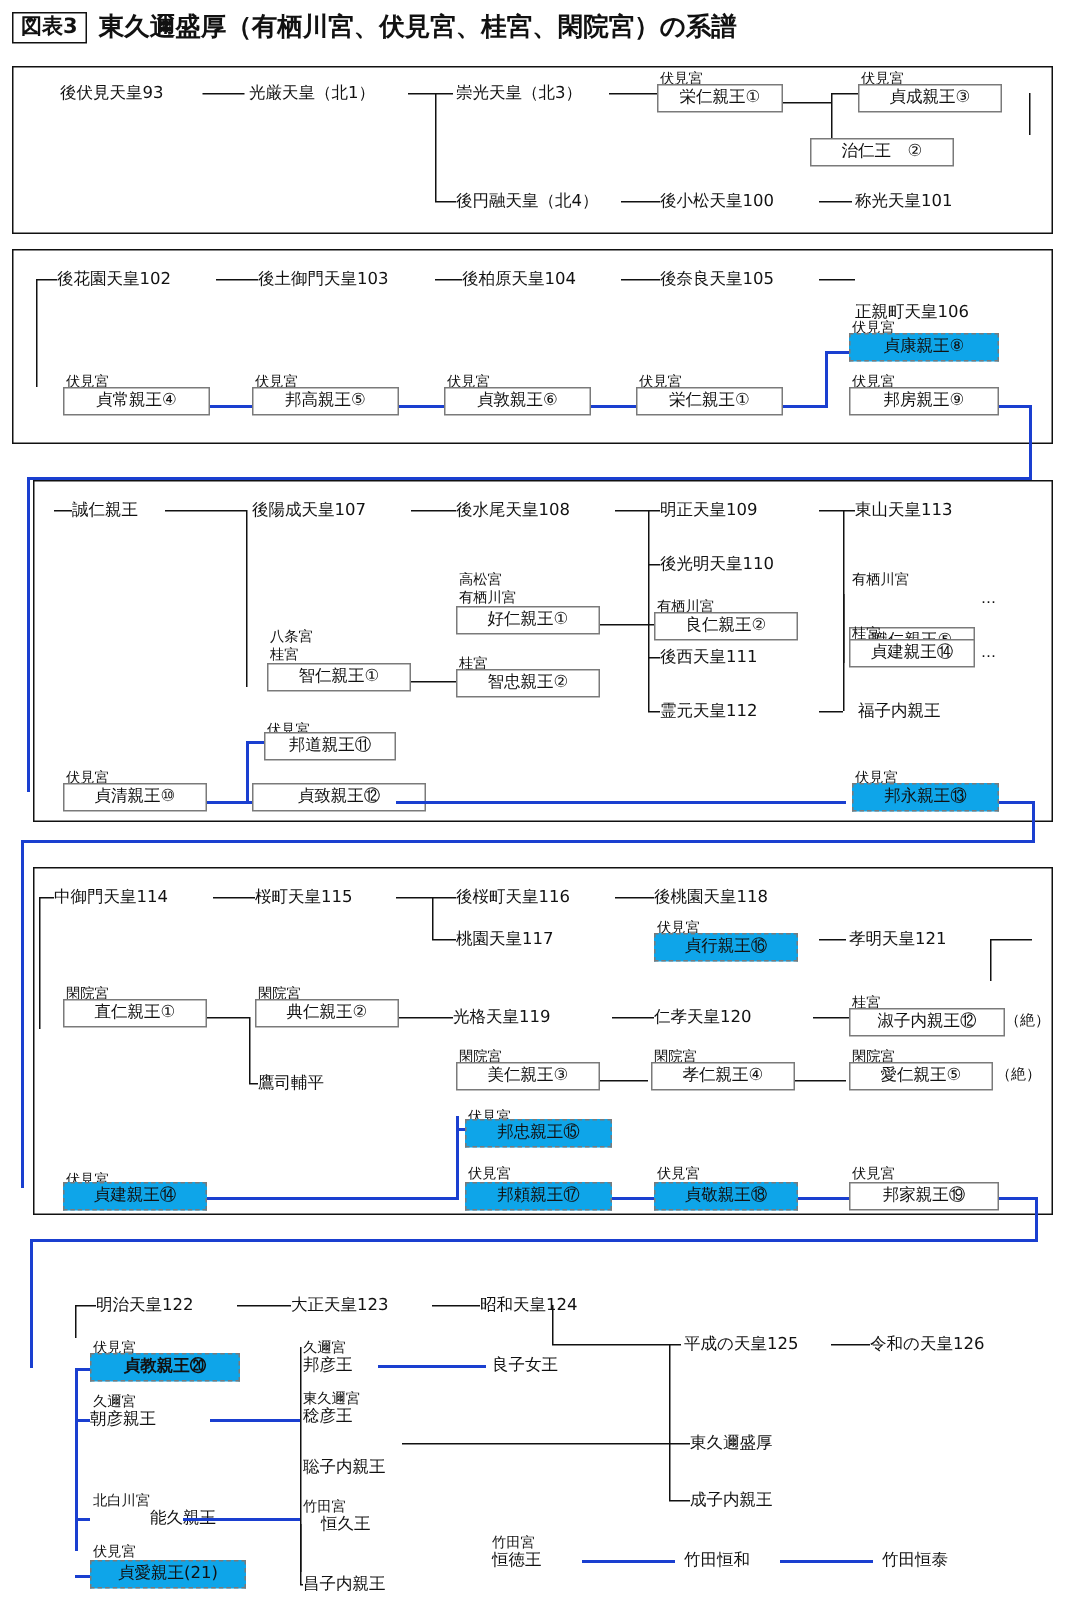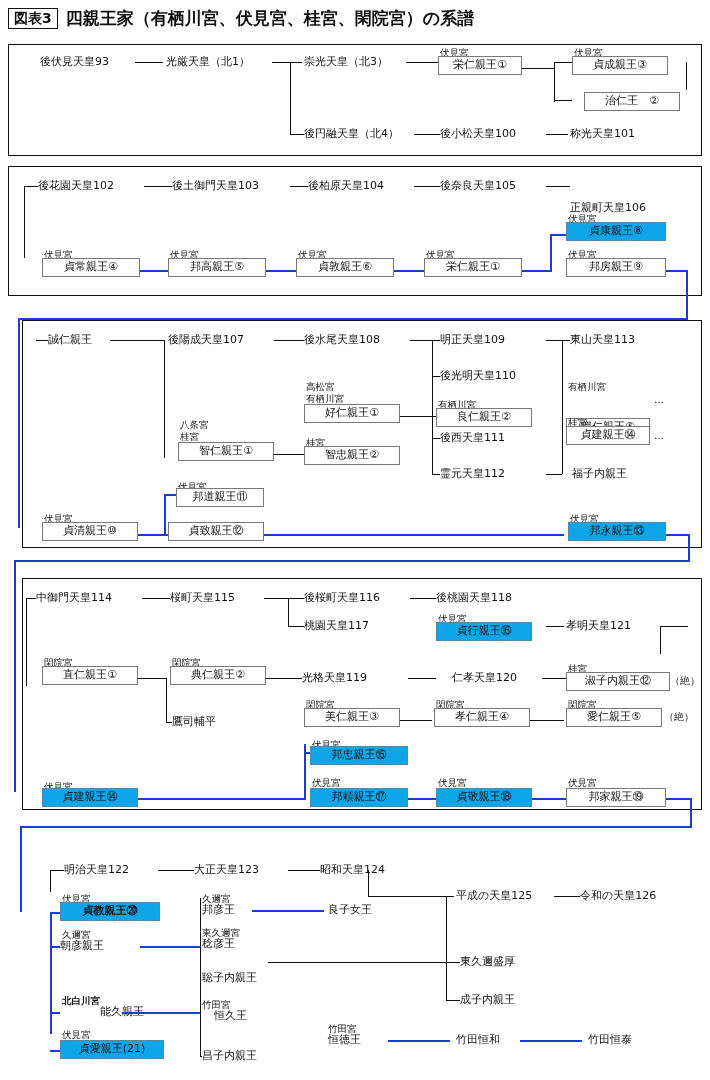--- a/index.html
+++ b/index.html
@@ -73,21 +73,21 @@
   }
   .dots{position:absolute;font-size:10px;color:#111;}
 </style>
 </head>
 <body>
 
 <div id="root">
 
   <div class="title-bar">
     <span class="title-tag">図表3</span>
-    <span class="title-text">四親王家（有栖川宮、伏見宮、桂宮、閑院宮）の系譜</span>
+    <span class="title-text">東久邇盛厚（有栖川宮、伏見宮、桂宮、閑院宮）の系譜</span>
   </div>
 
   <div class="frame" style="left:8px;top:44px;width:694px;height:112px;"></div>
 
   <div class="node plain" style="left:40px;top:56px;">後伏見天皇93</div>
   <div class="ln h" style="left:135px;top:62px;width:28px;"></div>
   <div class="node plain" style="left:166px;top:56px;">光厳天皇（北1）</div>
   <div class="ln h" style="left:272px;top:62px;width:30px;"></div>
   <div class="node plain" style="left:304px;top:56px;">崇光天皇（北3）</div>
   <div class="ln h" style="left:406px;top:62px;width:33px;"></div>
@@ -95,21 +95,21 @@
   <div class="cap" style="left:440px;top:48px;">伏見宮</div>
   <div class="node boxed" style="left:438px;top:56px;width:84px;">栄仁親王①</div>
 
   <div class="ln h" style="left:522px;top:68px;width:32px;"></div>
   <div class="ln v" style="left:554px;top:62px;height:40px;"></div>
   <div class="ln h" style="left:554px;top:62px;width:18px;"></div>
   <div class="ln h" style="left:554px;top:100px;width:18px;"></div>
 
   <div class="cap" style="left:574px;top:48px;">伏見宮</div>
   <div class="node boxed" style="left:572px;top:56px;width:96px;">貞成親王③</div>
-  <div class="node boxed" style="left:540px;top:92px;width:96px;margin-left:44px;">治仁王　②</div>
+  <div class="node boxed" style="left:540px;top:92px;width:96px;">治仁王　②</div>
 
   <div class="ln v" style="left:290px;top:62px;height:72px;"></div>
   <div class="ln h" style="left:290px;top:134px;width:14px;"></div>
   <div class="node plain" style="left:304px;top:128px;">後円融天皇（北4）</div>
   <div class="ln h" style="left:414px;top:134px;width:26px;"></div>
   <div class="node plain" style="left:440px;top:128px;">後小松天皇100</div>
   <div class="ln h" style="left:546px;top:134px;width:22px;"></div>
   <div class="node plain" style="left:570px;top:128px;">称光天皇101</div>
 
   <div class="ln v" style="left:686px;top:62px;height:28px;"></div>
@@ -199,21 +199,21 @@
   <div class="cap" style="left:180px;top:420px;">八条宮</div>
   <div class="cap" style="left:180px;top:432px;">桂宮</div>
   <div class="node boxed" style="left:178px;top:442px;width:96px;">智仁親王①</div>
   <div class="ln h" style="left:274px;top:454px;width:30px;"></div>
   <div class="cap" style="left:306px;top:438px;">桂宮</div>
   <div class="node boxed" style="left:304px;top:446px;width:96px;">智忠親王②</div>
 
   <div class="cap" style="left:44px;top:514px;">伏見宮</div>
   <div class="node boxed" style="left:42px;top:522px;width:96px;">貞清親王⑩</div>
   <div class="ln h bl thick" style="left:138px;top:534px;width:30px;"></div>
-  <div class="node boxed" style="left:168px;top:522px;width:96px;">貞致親王⑫</div>
+  <div class="node boxed" style="left:168px;top:522px;width:116px;">貞致親王⑫</div>
 
   <div class="ln v bl thick" style="left:164px;top:494px;height:40px;"></div>
   <div class="ln h bl thick" style="left:164px;top:494px;width:12px;"></div>
   <div class="cap" style="left:178px;top:482px;">伏見宮</div>
   <div class="node boxed" style="left:176px;top:488px;width:88px;">邦道親王⑪</div>
 
   <div class="ln h bl thick" style="left:264px;top:534px;width:300px;"></div>
   <div class="cap" style="left:570px;top:514px;">伏見宮</div>
   <div class="node dashed" style="left:568px;top:522px;width:98px;">邦永親王⑬</div>
 
@@ -252,21 +252,21 @@
   <div class="ln v" style="left:166px;top:678px;height:44px;"></div>
 
   <div class="cap" style="left:172px;top:658px;">閑院宮</div>
   <div class="node boxed" style="left:170px;top:666px;width:96px;">典仁親王②</div>
   <div class="node plain" style="left:172px;top:716px;">鷹司輔平</div>
   <div class="ln h" style="left:166px;top:722px;width:6px;"></div>
 
   <div class="ln h" style="left:266px;top:678px;width:36px;"></div>
   <div class="node plain" style="left:302px;top:672px;">光格天皇119</div>
   <div class="ln h" style="left:408px;top:678px;width:28px;"></div>
-  <div class="node plain" style="left:436px;top:672px;margin-left:16px;">仁孝天皇120</div>
+  <div class="node plain" style="left:436px;top:672px;">仁孝天皇120</div>
   <div class="ln h" style="left:542px;top:678px;width:24px;"></div>
   <div class="cap" style="left:568px;top:664px;">桂宮</div>
   <div class="node boxed" style="left:566px;top:672px;width:104px;">淑子内親王⑫</div>
   <div class="lbl" style="left:670px;top:676px;font-size:10px;">（絶）</div>
 
   <div class="cap" style="left:306px;top:700px;">閑院宮</div>
   <div class="node boxed" style="left:304px;top:708px;width:96px;">美仁親王③</div>
   <div class="ln h" style="left:400px;top:720px;width:32px;"></div>
   <div class="cap" style="left:436px;top:700px;">閑院宮</div>
   <div class="node boxed" style="left:434px;top:708px;width:96px;">孝仁親王④</div>
@@ -333,21 +333,21 @@
 
   <div class="node plain" style="left:202px;top:972px;">聡子内親王</div>
 
   <div class="ln v" style="left:446px;top:896px;height:104px;"></div>
   <div class="ln h" style="left:446px;top:962px;width:14px;"></div>
   <div class="node plain" style="left:460px;top:956px;">東久邇盛厚</div>
   <div class="ln h" style="left:446px;top:1000px;width:14px;"></div>
   <div class="node plain" style="left:460px;top:994px;">成子内親王</div>
   <div class="ln h" style="left:268px;top:962px;width:178px;"></div>
 
-  <div class="cap" style="left:62px;top:996px;font-weight:bold;">北白川宮</div>
+  <div class="cap" style="left:62px;top:996px;">北白川宮</div>
   <div class="node plain" style="left:60px;top:1006px;padding-left:40px;">能久親王</div>
   <div class="ln h bl thick" style="left:50px;top:1012px;width:10px;"></div>
   <div class="ln h bl thick" style="left:122px;top:1012px;width:78px;"></div>
 
   <div class="cap" style="left:202px;top:1000px;">竹田宮</div>
   <div class="node plain" style="left:202px;top:1010px;padding-left:12px;">恒久王</div>
 
   <div class="cap" style="left:328px;top:1024px;">竹田宮</div>
   <div class="node plain" style="left:328px;top:1034px;">恒徳王</div>
   <div class="ln h bl thick" style="left:388px;top:1040px;width:62px;"></div>

